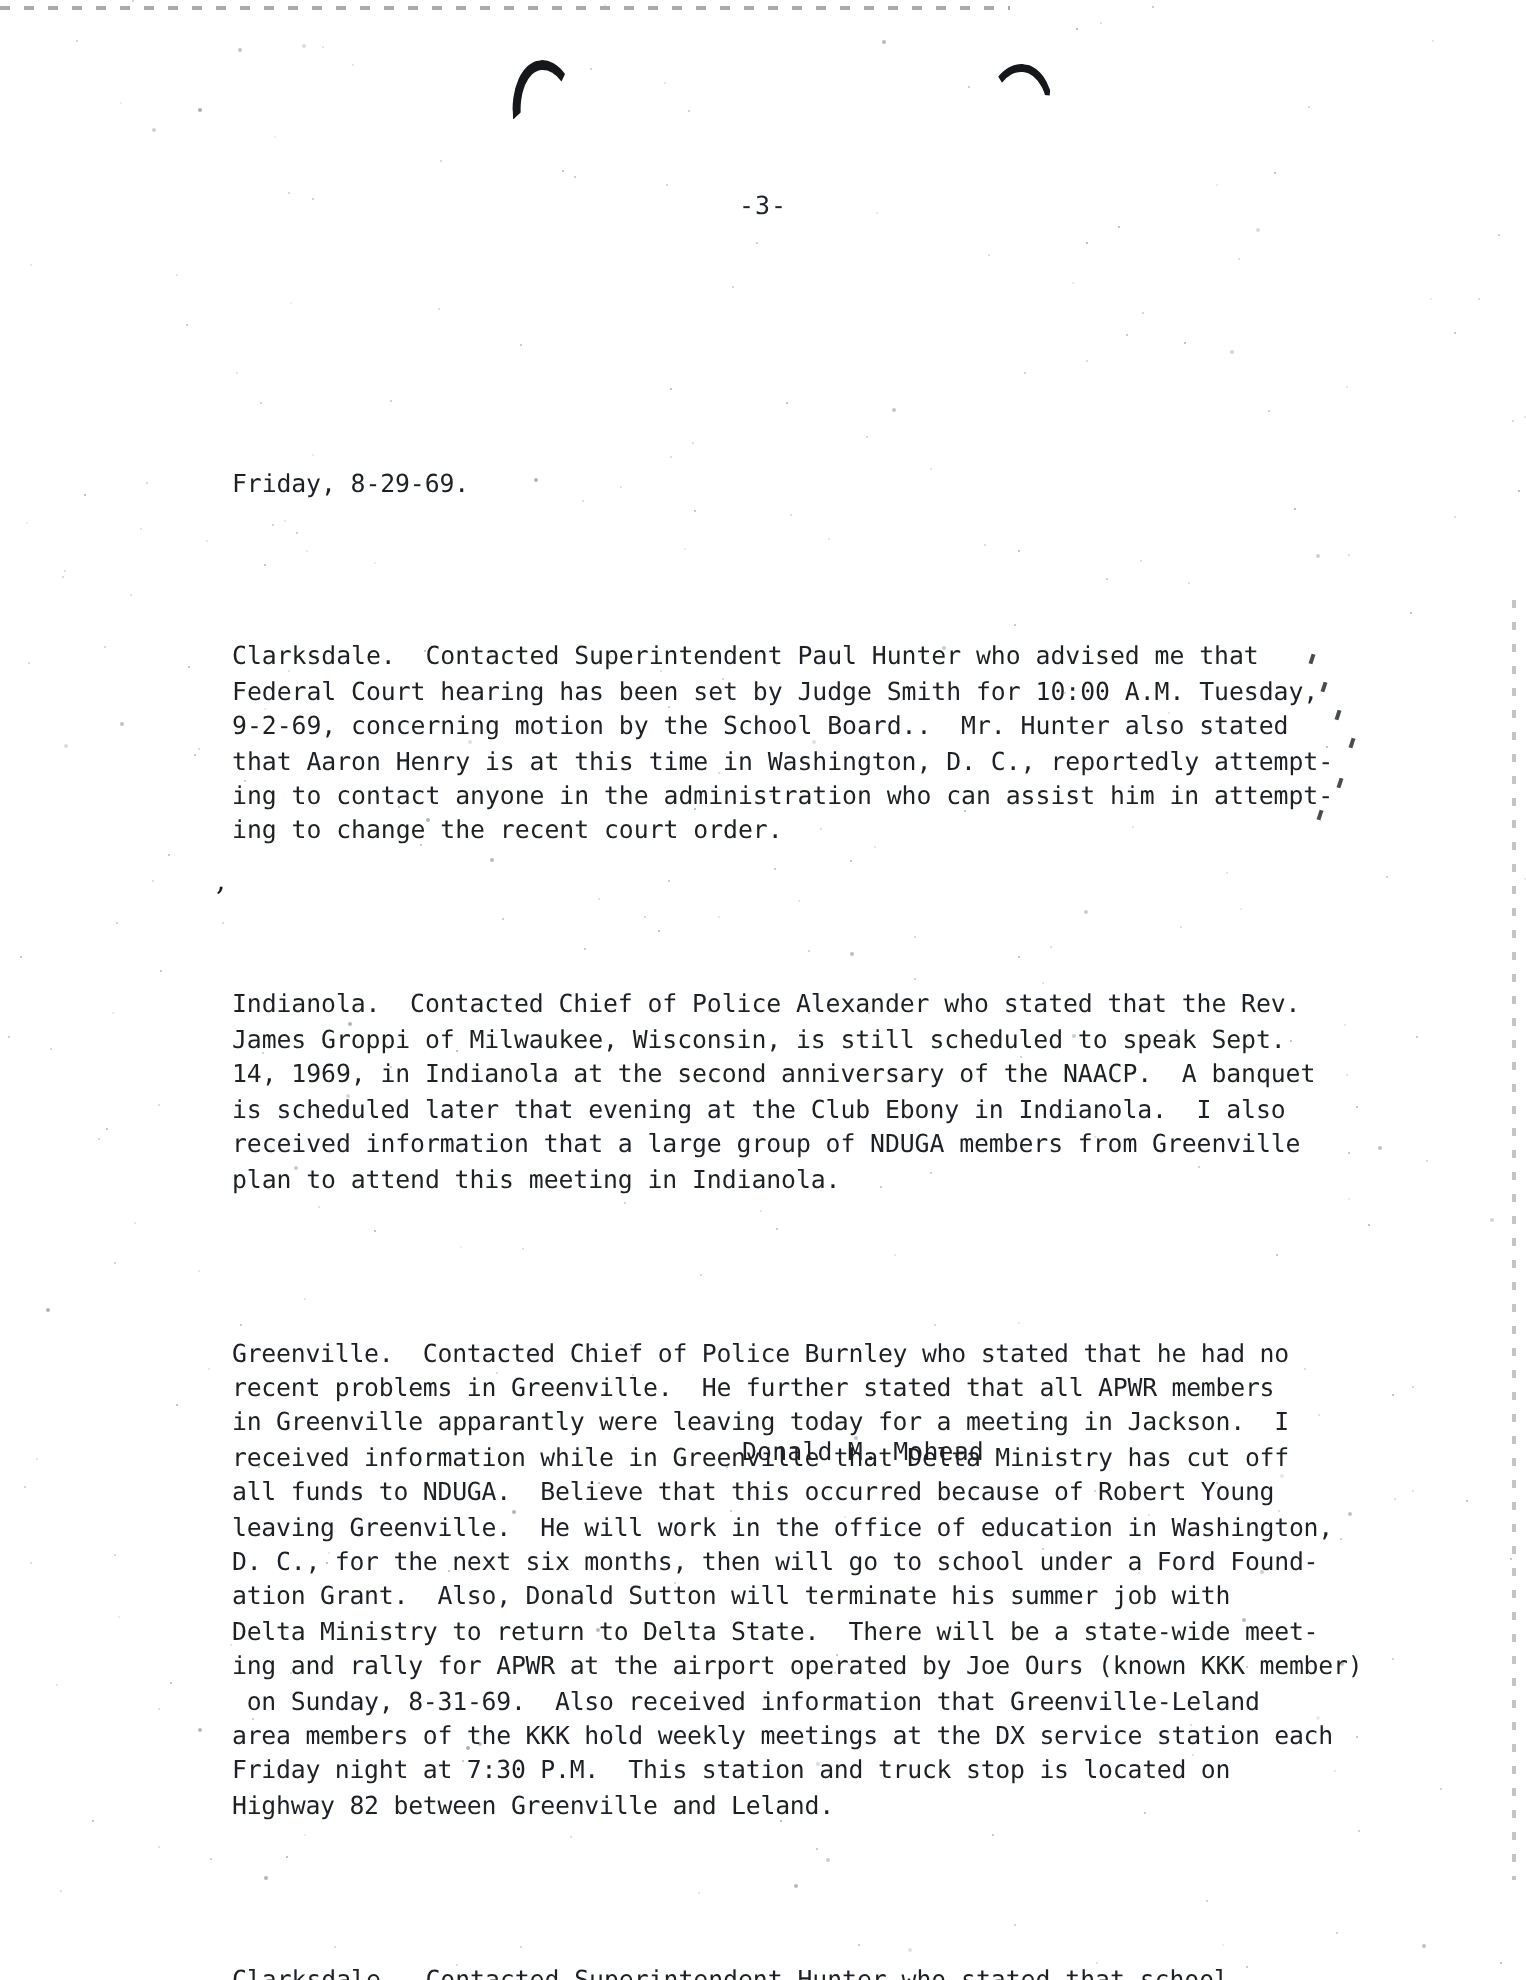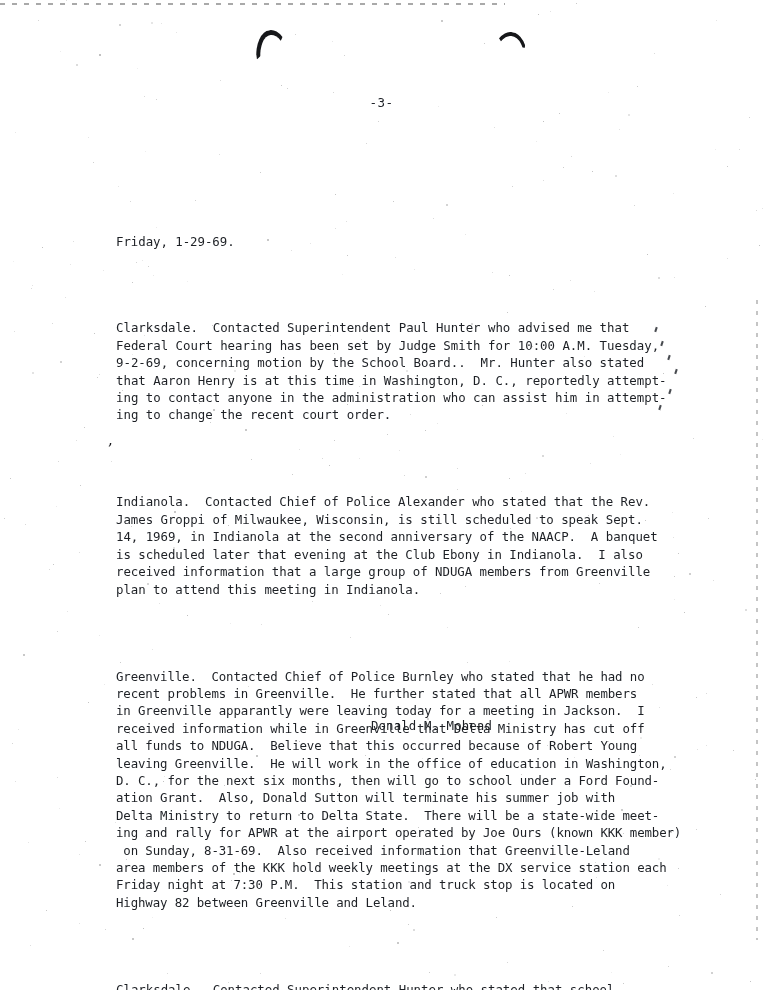--- a/index.html
+++ b/index.html
@@ -527,21 +527,21 @@
       <i style="left:6px;top:14px"></i>
       <i style="left:13px;top:28px"></i>
       <i style="left:20px;top:42px"></i>
       <i style="left:14px;top:62px"></i>
       <i style="left:4px;top:78px"></i>
     </div>
 
   <div class="pen-tick">,</div>
 
   <div class="body-text">
-    <p class="para p-date">Friday, 1-29-69.</p>
+    <p class="para p-date">Friday, 8-29-69.</p>
 
     <p class="para p-clarksdale">Clarksdale.  Contacted Superintendent Paul Hunter who advised me that
 Federal Court hearing has been set by Judge Smith for 10:00 A.M. Tuesday,
 9-2-69, concerning motion by the School Board..  Mr. Hunter also stated
 that Aaron Henry is at this time in Washington, D. C., reportedly attempt-
 ing to contact anyone in the administration who can assist him in attempt-
 ing to change the recent court order.</p>
 
     <p class="para p-indianola">Indianola.  Contacted Chief of Police Alexander who stated that the Rev.
 James Groppi of Milwaukee, Wisconsin, is still scheduled to speak Sept.

